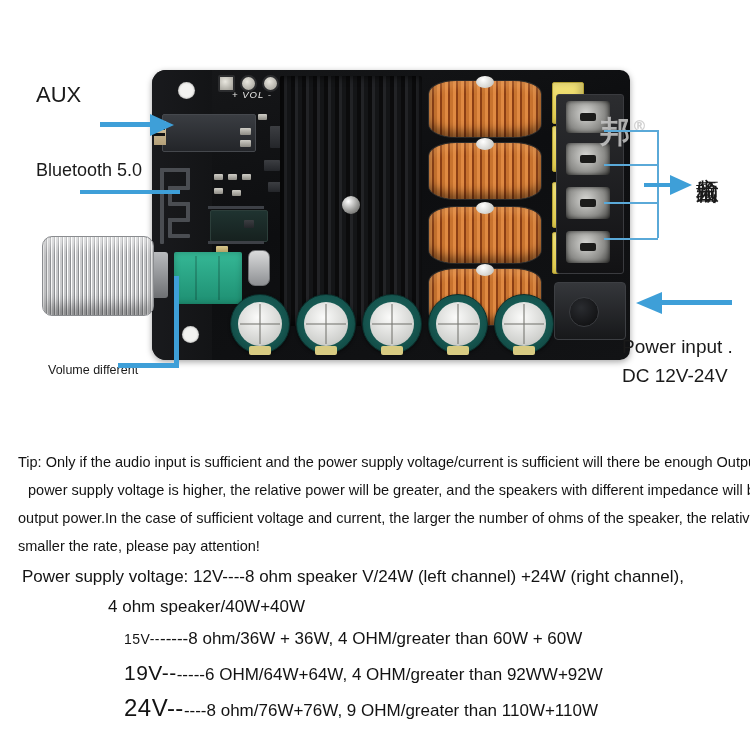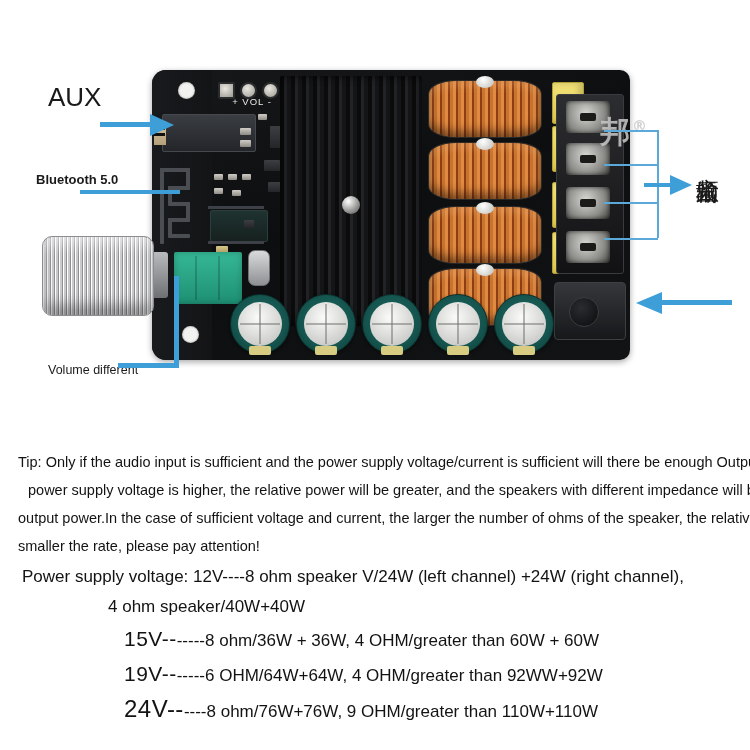--- a/index.html
+++ b/index.html
@@ -39,21 +39,21 @@
     background: linear-gradient(90deg,#191a1d,#131416);
   }
   .mount-hole {
     position: absolute;
     border-radius: 50%;
     background: #f2f2f0;
     box-shadow: inset 0 0 2px rgba(0,0,0,.5);
   }
 
   
-  .vol-pads { position:absolute; left:66px; top:10px; width:68px; height:30px; }
+  .vol-pads { position:absolute; left:66px; top:3px; width:68px; height:30px;font-style:italic; }
   .vol-pad {
     position:absolute; top:2px; width:13px; height:13px;
     background: radial-gradient(circle at 40% 35%, #e9e7df, #9a9890);
     border-radius: 50%;
     border: 2px solid #2b2c2e;
   }
   .vol-pad.sq { border-radius: 2px; }
   .vol-text {
     position:absolute; top:16px; left:-2px; width:72px;
     color:#e8e8e6; font-size:9.5px; letter-spacing:1px;
@@ -246,22 +246,22 @@
     position:absolute; left:600px; top:112px;
     font-size:30px; color:#c9c9c9; font-weight:bold;
     letter-spacing:2px; opacity:.85;
     font-family:"DejaVu Sans", sans-serif;
     user-select:none;
   }
   .watermark .reg { font-size:15px; vertical-align:super; }
 
   
   .lbl { position:absolute; white-space:nowrap; color:#1a1a1a; }
-  .lbl-aux { left:48px; top:82px; font-size:26px; }
-  .lbl-bt  { left:36px; top:172px; font-size:13px;font-weight:bold; }
+  .lbl-aux { left:36px; top:82px; font-size:22px; }
+  .lbl-bt  { left:36px; top:160px; font-size:18px; }
   .lbl-vol { left:48px; top:363px; font-size:12.5px; }
   .lbl-pwr1{ left:622px; top:336px; font-size:19px; }
   .lbl-pwr2{ left:622px; top:365px; font-size:19px; }
   .lbl-audio-out{
     left:694px; top:160px; font-size:23px; width:26px;
     writing-mode: vertical-rl; text-orientation: upright;
     line-height:1.05; letter-spacing:1px; white-space:normal;
     font-family:"DejaVu Sans", sans-serif;
   }
 
@@ -312,21 +312,21 @@
     font-family:"Liberation Sans", sans-serif;
   }
   .tip-p .ln { display:block; white-space:nowrap; overflow:hidden; }
   .tip-p .ln.i1 { text-indent:10px; }
 
   .spec { position:absolute; left:22px; top:152px; width:730px; }
   .spec-row { display:block; white-space:nowrap; color:#131313; }
   .r1 { font-size:17px; line-height:30px; }
   .r2 { font-size:17px; line-height:30px; padding-left:86px; }
   .r3 { font-size:17px; line-height:33px; padding-left:102px; }
-  .r3 .big { font-size:21px; letter-spacing:.5px; }
+  .r3 .big { font-size:14px; letter-spacing:.5px; }
   .r4 { font-size:17px; line-height:33px; padding-left:102px; }
   .r4 .big { font-size:21px; letter-spacing:.5px; }
   .r5 { font-size:17px; line-height:33px; padding-left:102px; }
   .r5 .big { font-size:24px; letter-spacing:.5px; }
 </style>
 </head>
 <body>
 
 <div id="photo">
 
@@ -437,20 +437,22 @@
   </div>
 
   <div class="knob-shaft"></div>
   <div class="knob"></div>
 
   <div class="watermark"><span>邦</span><span class="reg">®</span></div>
 
   <div class="lbl lbl-aux">AUX</div>
   <div class="lbl lbl-bt">Bluetooth 5.0</div>
   <div class="lbl lbl-vol">Volume different `</div>
+  <div class="lbl lbl-pwr1">Power input .</div>
+  <div class="lbl lbl-pwr2">DC 12V-24V</div>
   <div class="lbl lbl-audio-out">音频输出</div>
 
   <div class="arrow" id="arrow-aux">
     <span class="shaft"></span>
       <span class="head"></span>
   </div>
   <div class="arrow" id="arrow-bt">
     <span class="shaft"></span>
   </div>
   <div class="arrow" id="elbow-vol">

